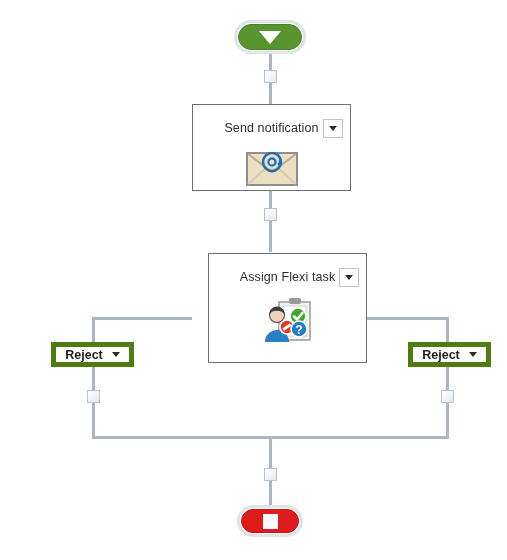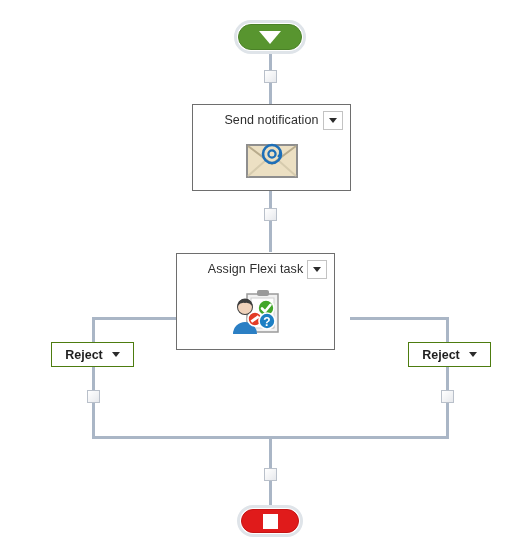--- a/index.html
+++ b/index.html
@@ -100,20 +100,21 @@
     box-sizing: border-box;
     background: #ffffff;
     border: 1px solid #6e6e6e;
   }
   .activity-head {
     position: relative;
     height: 30px;
     display: flex;
     align-items: center;
     justify-content: center;
+    margin-top: 8px;
   }
   .activity-title {
     font-size: 12.5px;
     color: #2e2e2e;
     letter-spacing: 0.1px;
   }
   .dropdown-btn {
     position: absolute;
     right: 7px;
     top: 6px;
@@ -137,21 +138,21 @@
     align-items: flex-start;
     justify-content: center;
     padding-top: 4px;
   }
 
   
   .branch {
     position: absolute;
     box-sizing: border-box;
     background: #ffffff;
-    border: 1px solid #4d7c0f;
+    border: 5px solid #4d7c0f;
     height: 25px;
     display: flex;
     align-items: center;
     justify-content: center;
   }
   .branch-label {
     font-size: 12.5px;
     font-weight: bold;
     color: #1f1f1f;
   }
@@ -210,21 +211,21 @@
         <rect x="2" y="6" width="50" height="32" fill="#ece0c3" stroke="#8e8e8e" stroke-width="2"></rect>
         <path d="M3 7 L27 25 L51 7" fill="none" stroke="#b8ab8c" stroke-width="2"></path>
         <path d="M3 37 L20 22 M51 37 L34 22" fill="none" stroke="#d6cbae" stroke-width="2"></path>
         <circle cx="27" cy="15" r="9" fill="none" stroke="#1d6fb8" stroke-width="2.6"></circle>
         <circle cx="27" cy="15" r="3.6" fill="none" stroke="#1d6fb8" stroke-width="2.2"></circle>
         <path d="M33 18 a6 6 0 0 0 2 -6" fill="none" stroke="#1d6fb8" stroke-width="2.2"></path>
       </svg>
     </div>
   </div>
 
-  <div class="activity" style="left:176px; top:253px; width:159px; height:97px;">
+  <div class="activity" style="left:208px; top:253px; width:159px; height:110px;">
     <div class="activity-head">
       <span class="activity-title">Assign Flexi task</span>
       <span class="dropdown-btn">
         <span class="caret"></span>
       </span>
     </div>
     <div class="activity-body">
 
       <svg width="54" height="48" viewBox="0 0 54 48">
 

